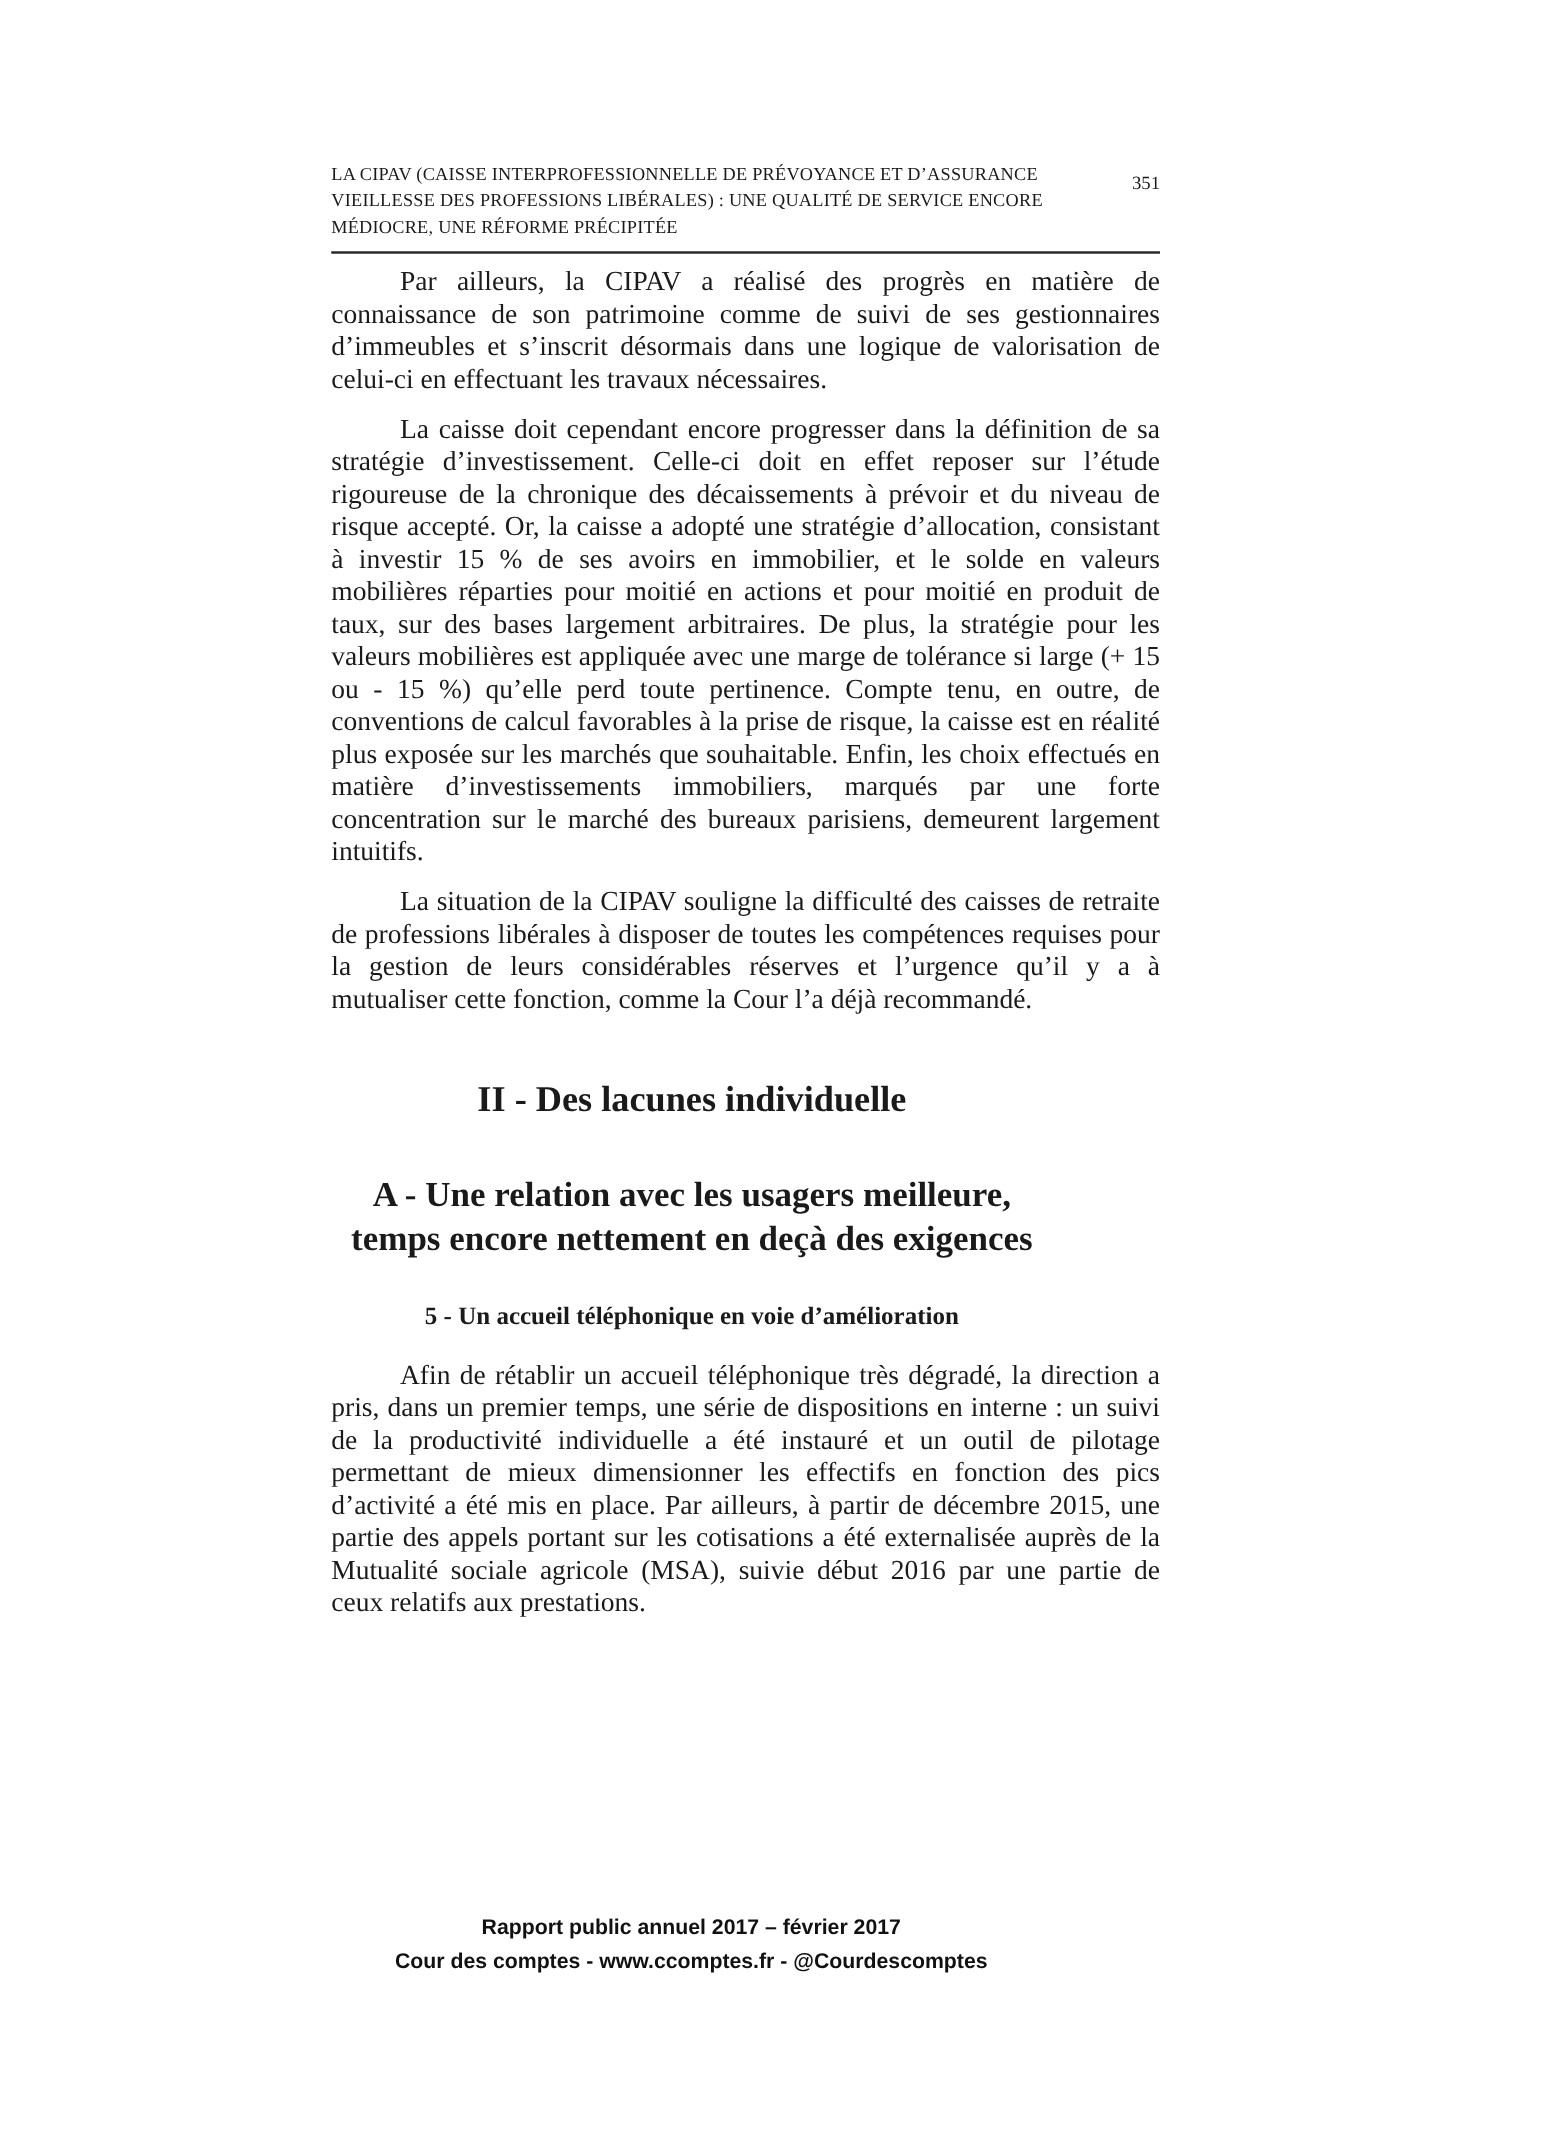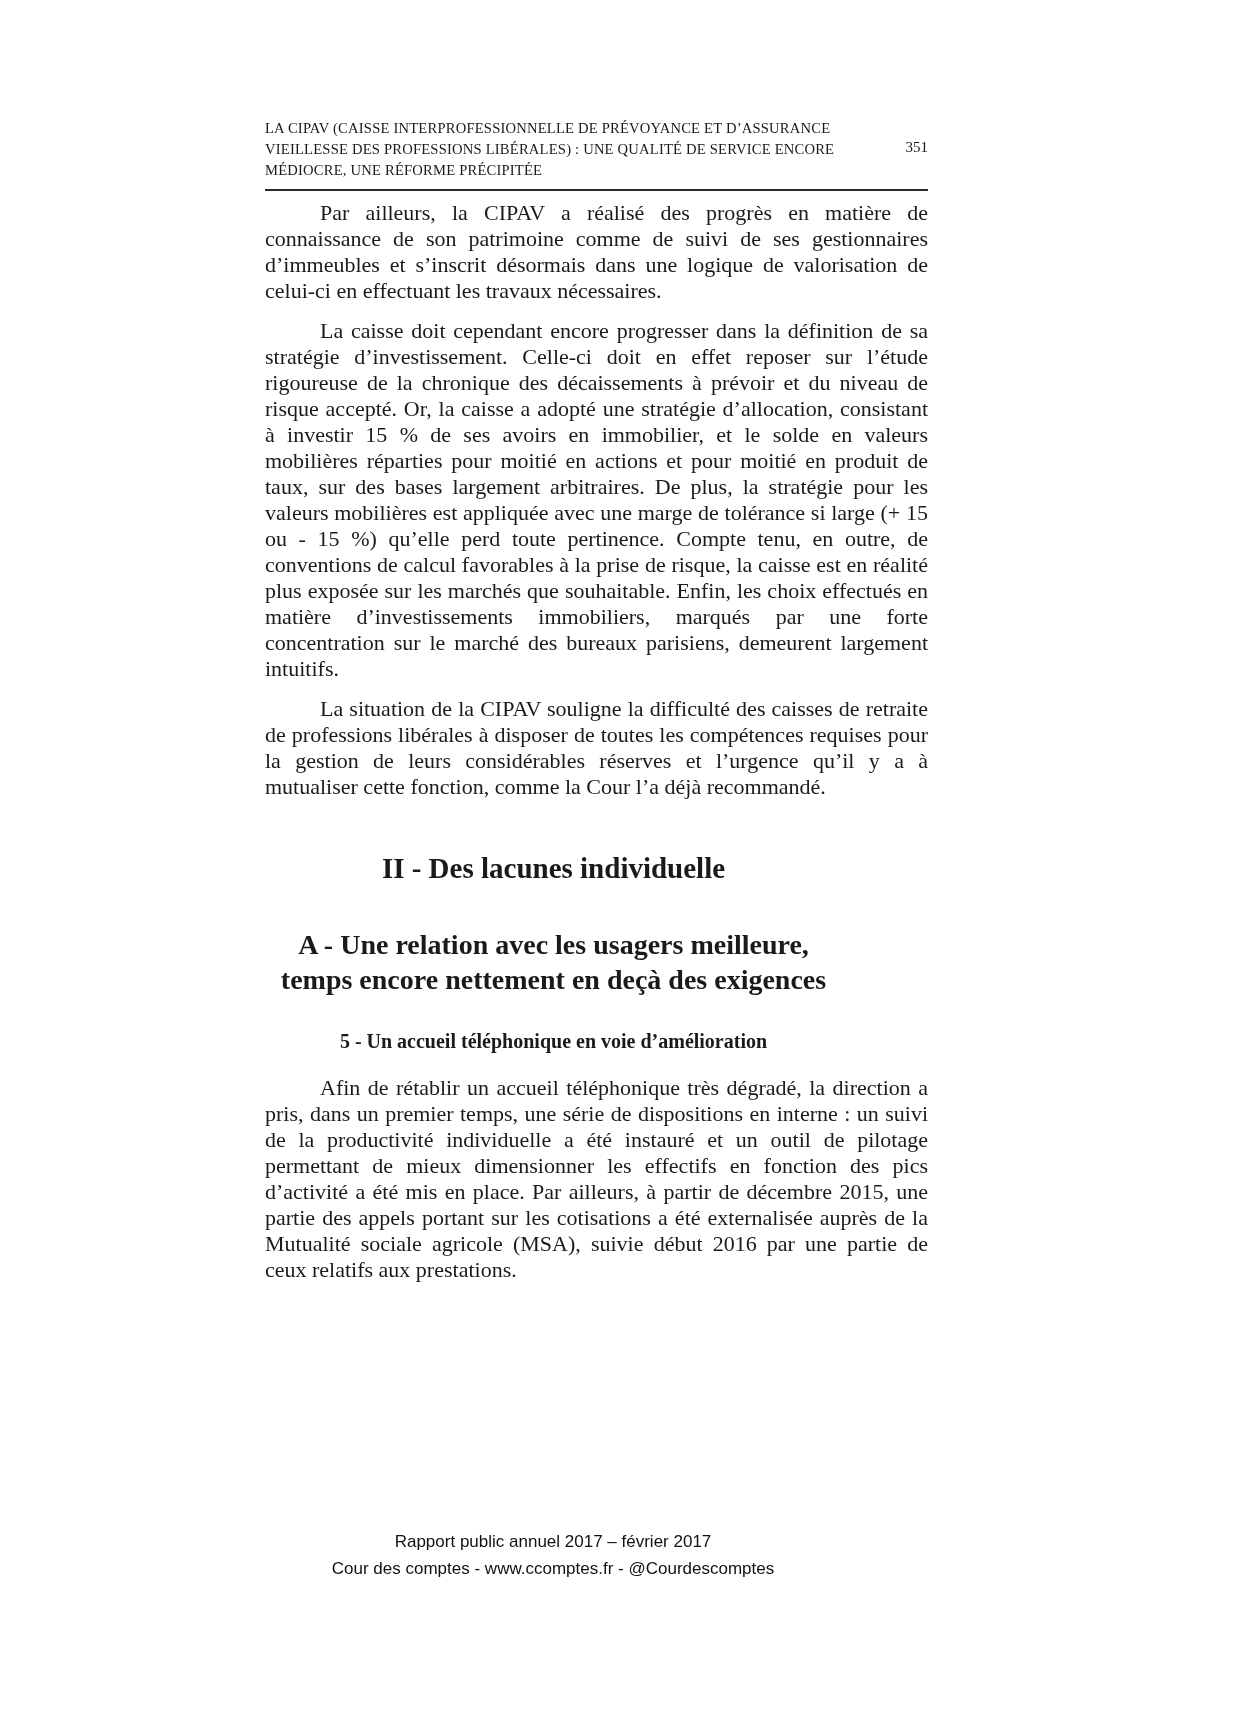--- a/index.html
+++ b/index.html
@@ -23,20 +23,21 @@
     display: flex;
     justify-content: space-between;
     align-items: flex-start;
   }
   .header-title {
     width: 608px;
     font-size: 14.6px;
     line-height: 21px;
     letter-spacing: 0.2px;
     text-transform: none;
+    margin-top: 12px;
   }
   .page-number {
     font-size: 15px;
     padding-top: 21px;
     text-align: right;
   }
   .header-rule {
     border: none;
     border-top: 2px solid #2a2a2a;
     margin-top: 8px;
@@ -83,20 +84,21 @@
   .page-footer {
     position: absolute;
     left: 0;
     top: 1528px;
     width: 1106px;
     text-align: center;
     font-family: "Liberation Sans", sans-serif;
     font-size: 17px;
     line-height: 27px;
     color: #111111;
+    font-weight: bold;
   }
 </style>
 </head>
 <body>
 
 <div class="page">
   <div class="content">
 
     <div class="running-header">
       <div class="header-title">LA CIPAV (CAISSE INTERPROFESSIONNELLE DE PRÉVOYANCE ET D’ASSURANCE VIEILLESSE DES PROFESSIONS LIBÉRALES) : UNE QUALITÉ DE SERVICE ENCORE MÉDIOCRE, UNE RÉFORME PRÉCIPITÉE</div>

